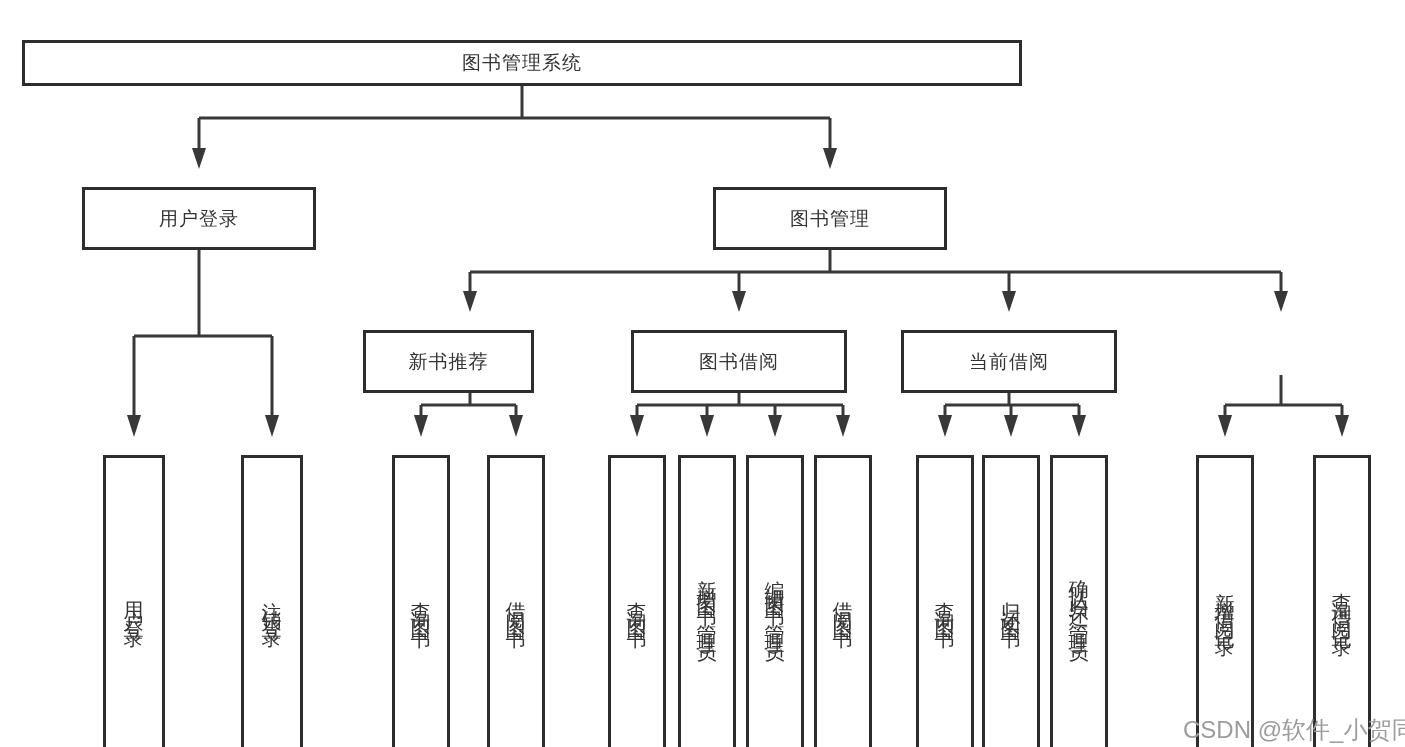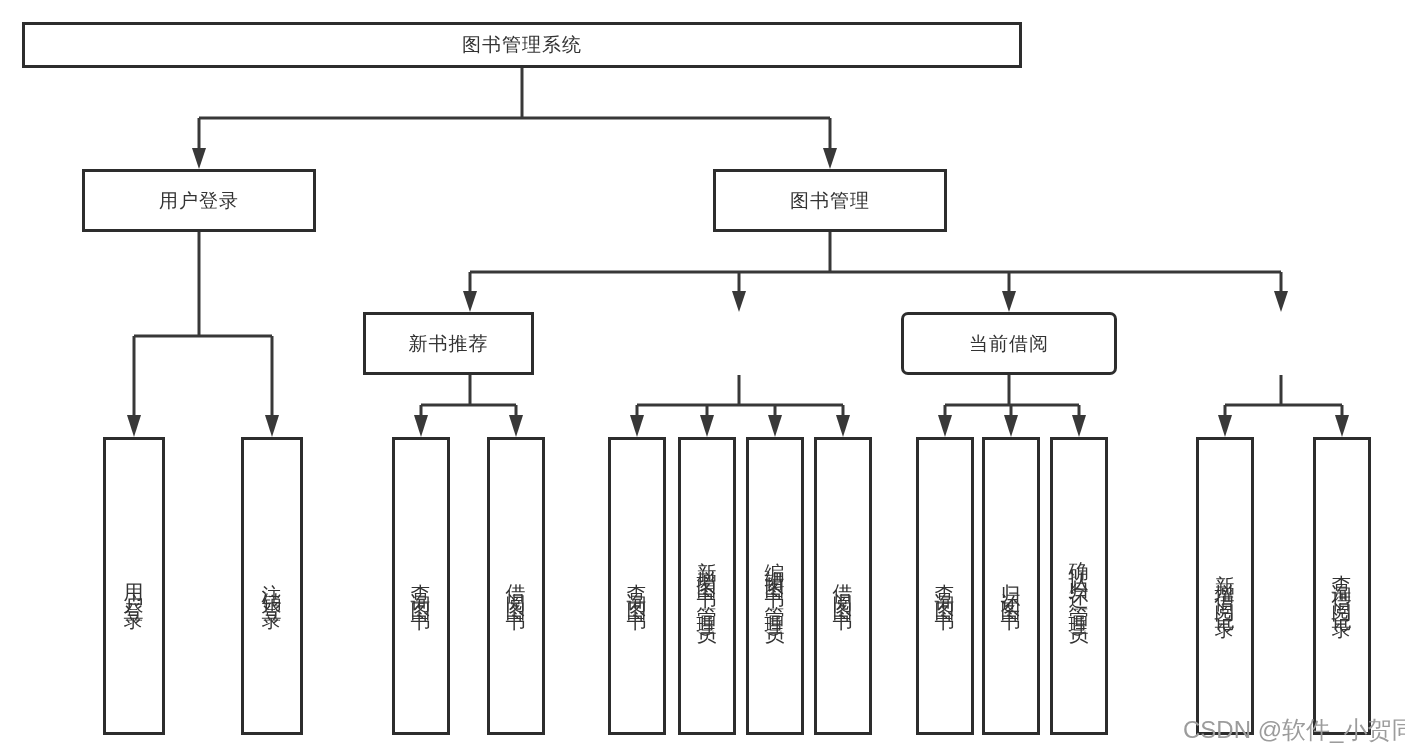--- a/index.html
+++ b/index.html
@@ -23,20 +23,21 @@
   .box {
     position: absolute;
     box-sizing: border-box;
     border: 3px solid #2d2d2d;
     background: #ffffff;
     display: flex;
     align-items: center;
     justify-content: center;
     color: #333333;
     z-index: 2;
+    margin-top: 18px;
   }
   .h-label {
     font-size: 19px;
     letter-spacing: 1px;
     white-space: nowrap;
   }
   .v-box span {
     writing-mode: vertical-rl;
     text-orientation: mixed;
     font-size: 20px;
@@ -47,21 +48,21 @@
   
   .n-root  { left: 22px;  top: 22px;  width: 1000px; height: 46px; }
   
   .n-l2    { top: 169px; height: 63px; width: 234px; }
   .n-user  { left: 82px; }
   .n-mgmt  { left: 713px; }
   
   .n-l3    { top: 312px; height: 63px; }
   .n-nbr   { left: 363px; width: 171px; }
   .n-bb    { left: 631px; width: 216px; }
-  .n-cb    { left: 901px; width: 216px; border-radius: 7px; }
+  .n-cb    { left: 901px; width: 216px; }
   .n-br    { left: 1173px; width: 216px; }
   
   .leaf    { top: 437px; height: 298px; }
   .n-a1 { left: 103px;  width: 62px; }
   .n-a2 { left: 241px;  width: 62px; }
   .n-b1 { left: 392px;  width: 58px; }
   .n-b2 { left: 487px;  width: 58px; }
   .n-c1 { left: 608px;  width: 58px; }
   .n-c2 { left: 678px;  width: 58px; }
   .n-c3 { left: 746px;  width: 58px; }
@@ -163,20 +164,23 @@
   <div class="box n-l2 n-user">
     <span class="h-label">用户登录</span>
   </div>
   <div class="box n-l2 n-mgmt">
     <span class="h-label">图书管理</span>
   </div>
 
   <div class="box n-l3 n-nbr">
     <span class="h-label">新书推荐</span>
   </div>
+  <div class="box n-l3 n-bb">
+    <span class="h-label">图书借阅</span>
+  </div>
   <div class="box n-l3 n-cb">
     <span class="h-label">当前借阅</span>
   </div>
 
   <div class="box leaf v-box n-a1">
     <span>用户登录</span>
   </div>
   <div class="box leaf v-box n-a2">
     <span>注销登录</span>
   </div>

